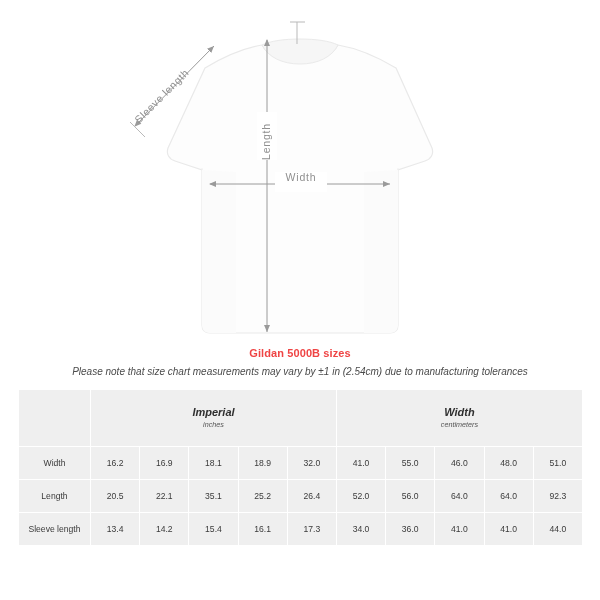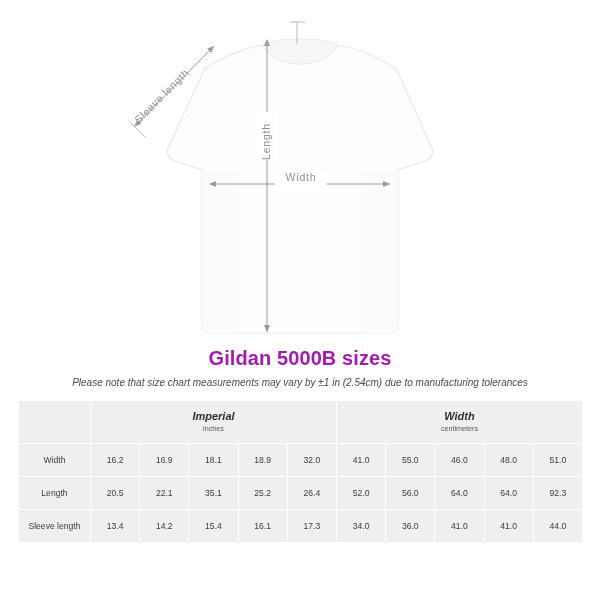--- a/index.html
+++ b/index.html
@@ -26,23 +26,23 @@
   .illustration svg {
     display: block;
   }
 
   
   .heading-wrap {
     text-align: center;
     margin-top: 2px;
   }
   .chart-title {
-    font-size: 20px;
+    font-size: 11px;
     font-weight: bold;
-    color: #a21caf;
+    color: #ef4444;
     letter-spacing: 0.1px;
   }
   .chart-note {
     font-size: 10px;
     color: #4a4a4a;
     margin-top: 7px;
     font-style: italic;
   }
 
   
@@ -58,31 +58,32 @@
     border: 1px solid #ffffff;
     text-align: center;
     vertical-align: middle;
     font-weight: normal;
     background: #efefef;
     color: #3a3a3a;
   }
   
   .unit-row td {
     height: 42px;
-    padding: 0;
+    padding: 7px;
   }
   .unit-name {
     font-size: 11px;
     font-style: italic;
     font-weight: bold;
     color: #2f2f2f;
     line-height: 14px;
   }
   .unit-sub {
     font-size: 7.2px;
+    font-style: italic;
     color: #555555;
     line-height: 12px;
   }
   
   .head-row td {
     height: 30px;
     font-size: 8.6px;
     color: #333333;
   }
   

